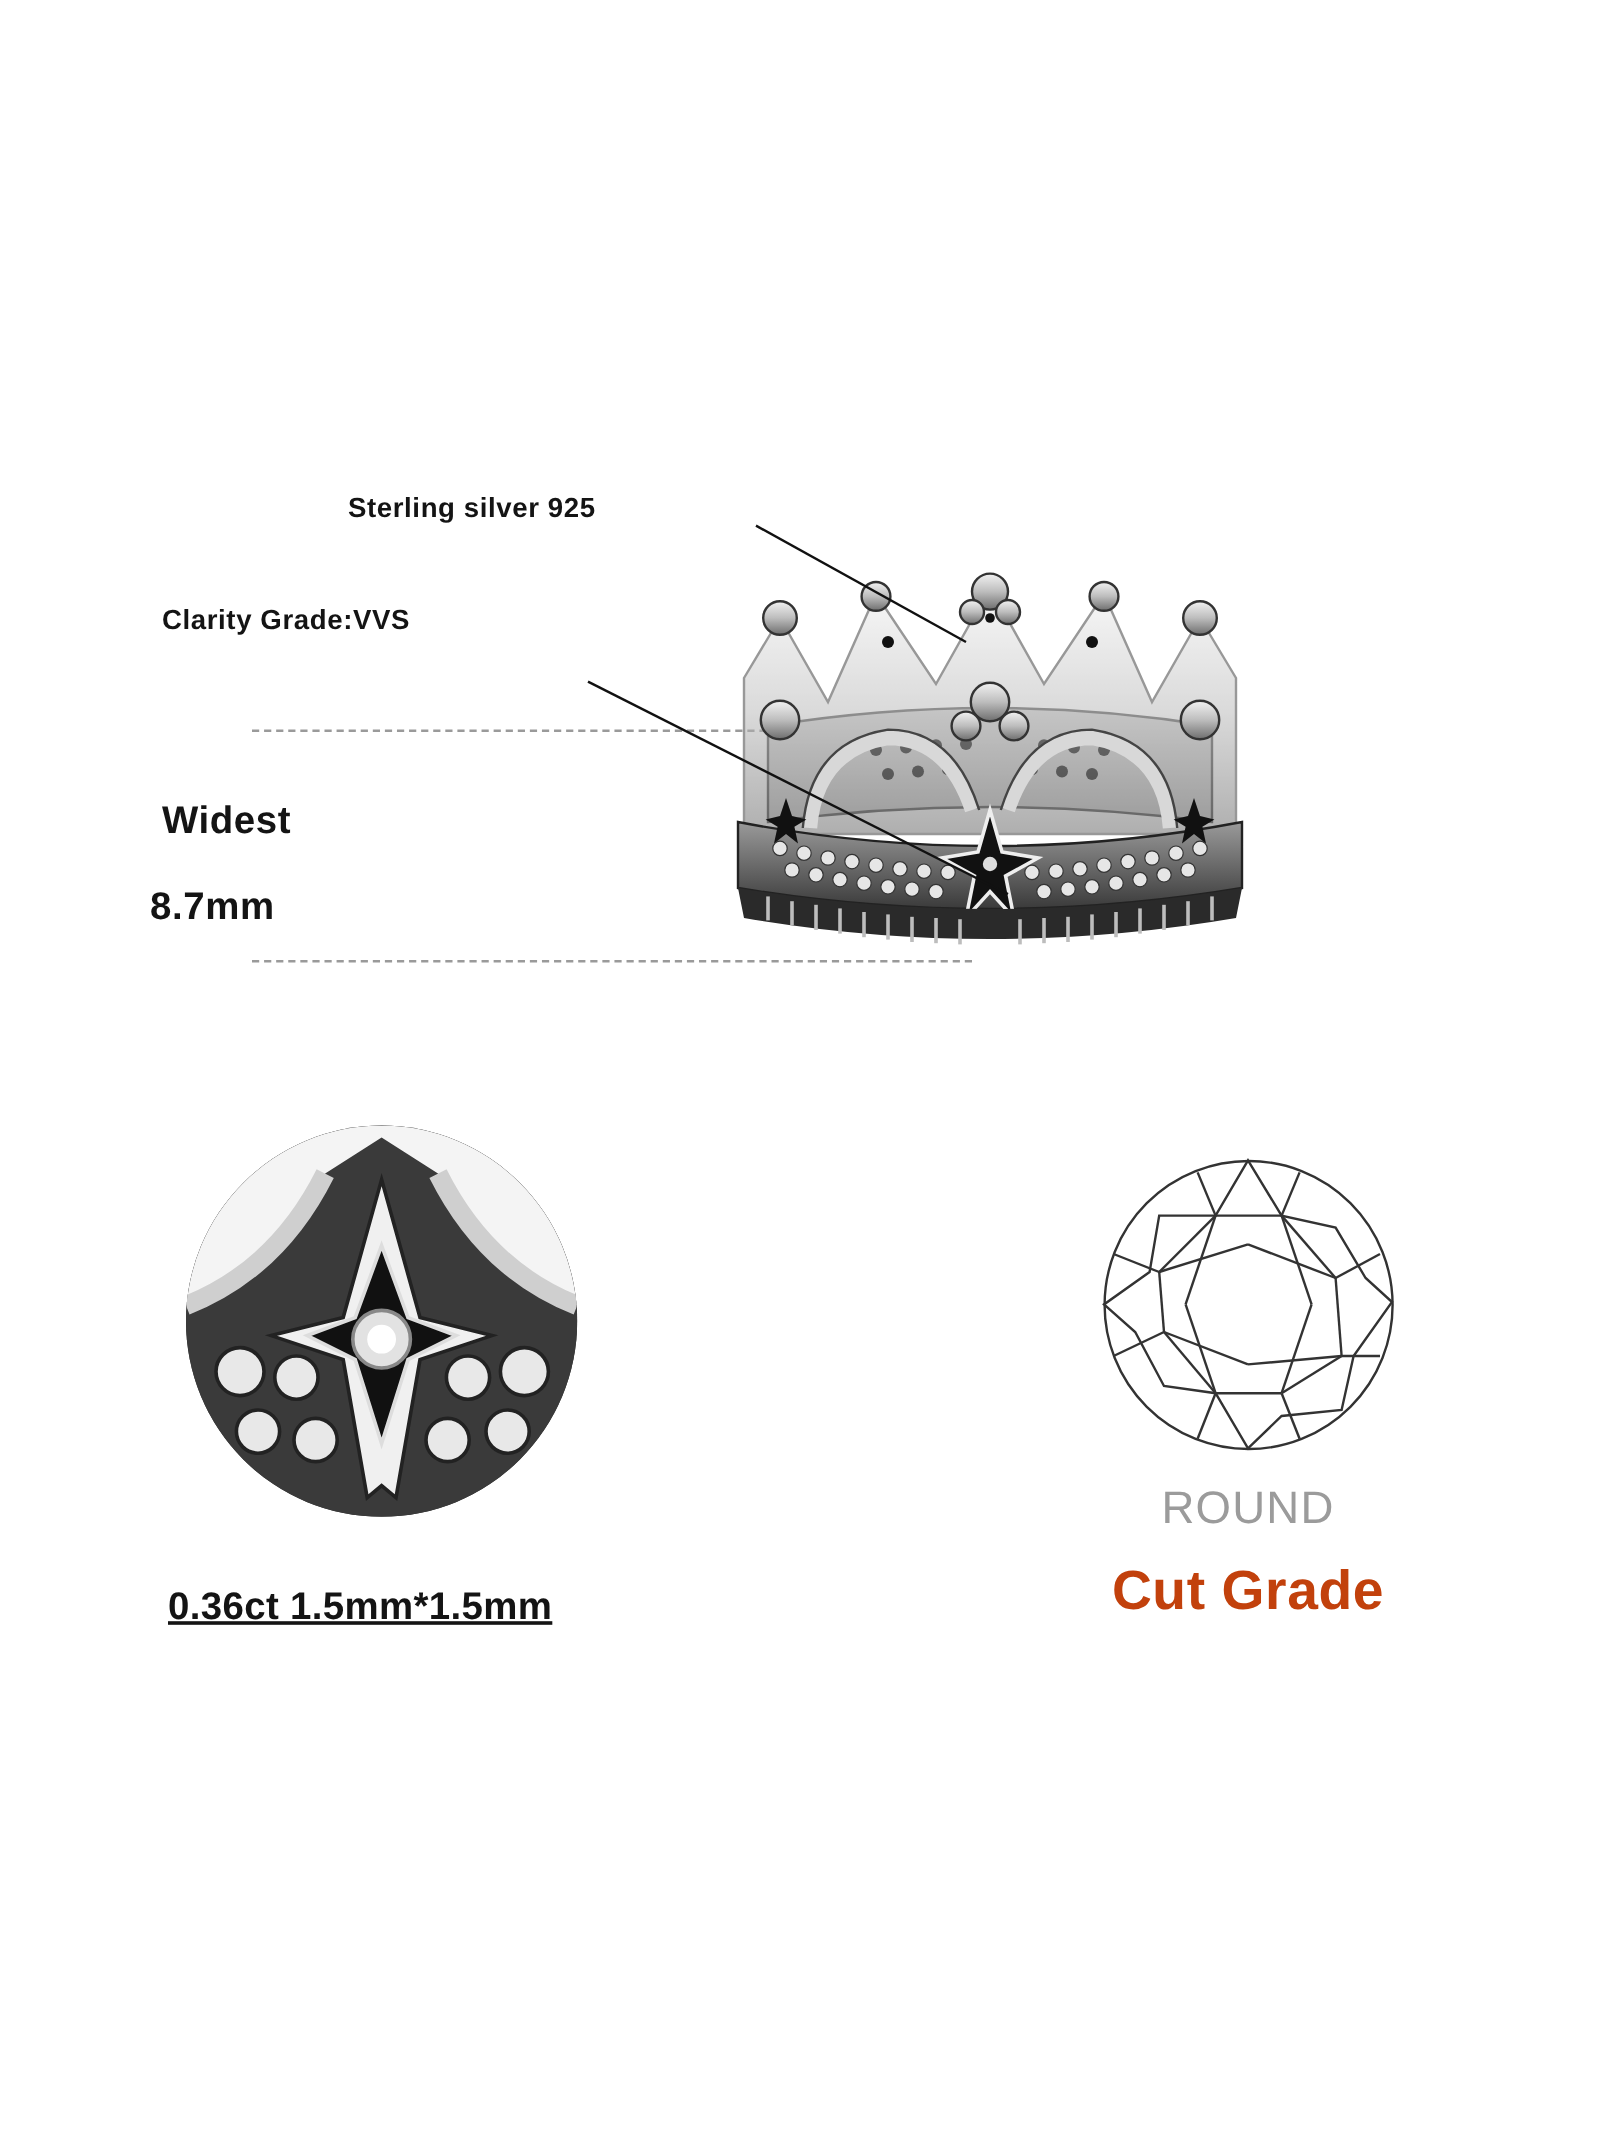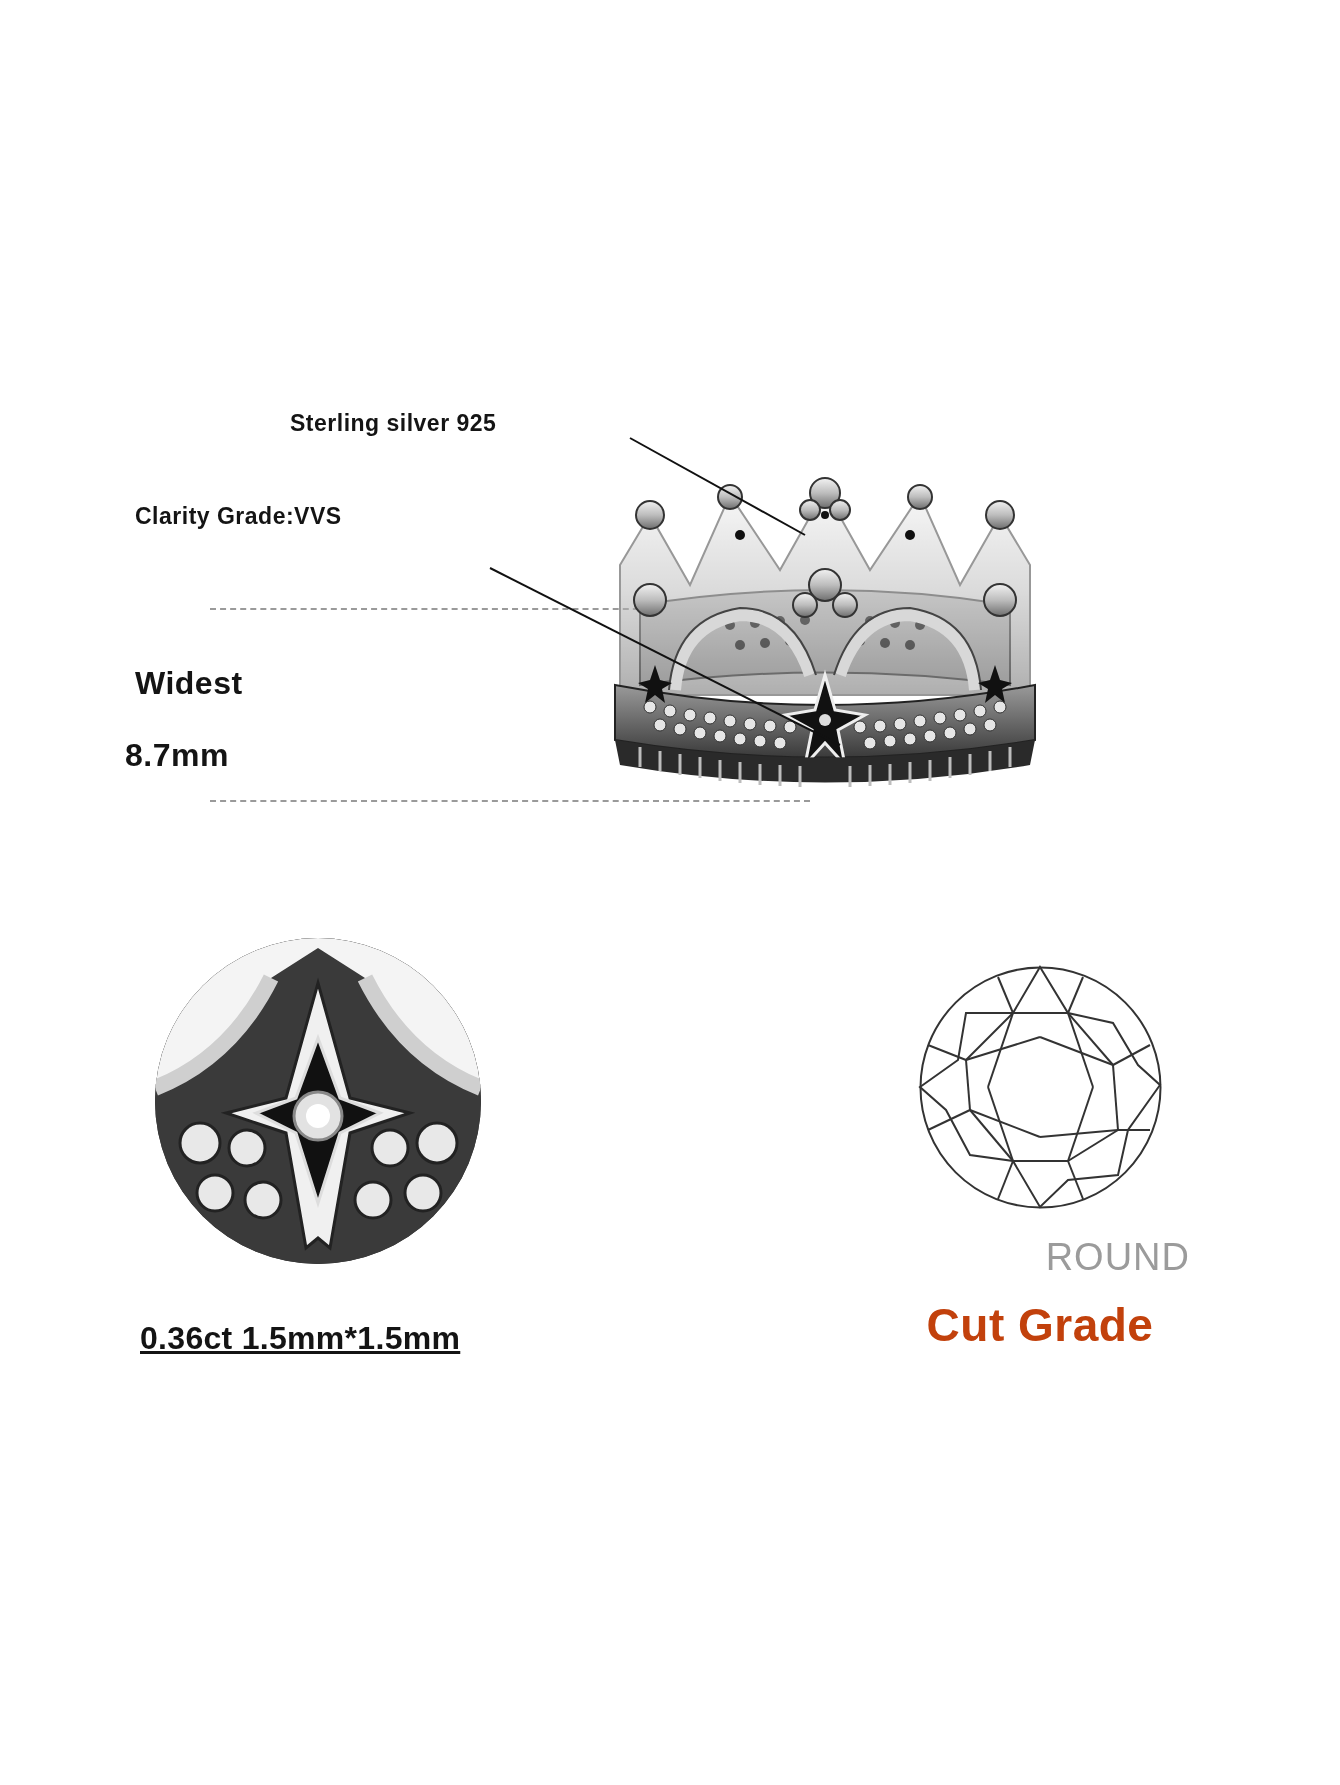--- a/index.html
+++ b/index.html
@@ -2,21 +2,21 @@
 <html><head>
 <meta charset="utf-8">
 <style>
   html, body { margin:0; padding:0; background:#ffffff; }
   body { width:1340px; height:1785px; position:relative; overflow:hidden;
          font-family:"Liberation Sans", sans-serif; color:#111; }
   .abs { position:absolute; }
   .lbl { font-weight:bold; font-size:23px; letter-spacing:0.5px; color:#141414; white-space:nowrap; }
   .dash { position:absolute; height:0; border-top:2px dashed #9a9a9a; }
   svg { display:block; }
-  .round-lbl { font-size:38px; color:#9b9b9b; letter-spacing:1px; text-align:right; width:300px; }
+  .round-lbl { font-size:38px; color:#9b9b9b; letter-spacing:1px; text-align:center; width:300px; }
   .cut-lbl { font-size:46px; font-weight:bold; color:#c2410c; text-align:center; width:360px; letter-spacing:0.5px; }
   .spec-lbl { font-size:32px; font-weight:bold; color:#141414; letter-spacing:0.3px; }
 </style>
 </head>
 <body>
 
 <div class="abs lbl" style="left:290px; top:410px;">Sterling silver 925</div>
 <div class="abs lbl" style="left:135px; top:503px;">Clarity Grade:VVS</div>
 <div class="abs lbl" style="left:135px; top:665px; font-size:32px;">Widest</div>
 <div class="abs lbl" style="left:125px; top:713px; font-size:32px;margin-top:24px;">8.7mm</div>

